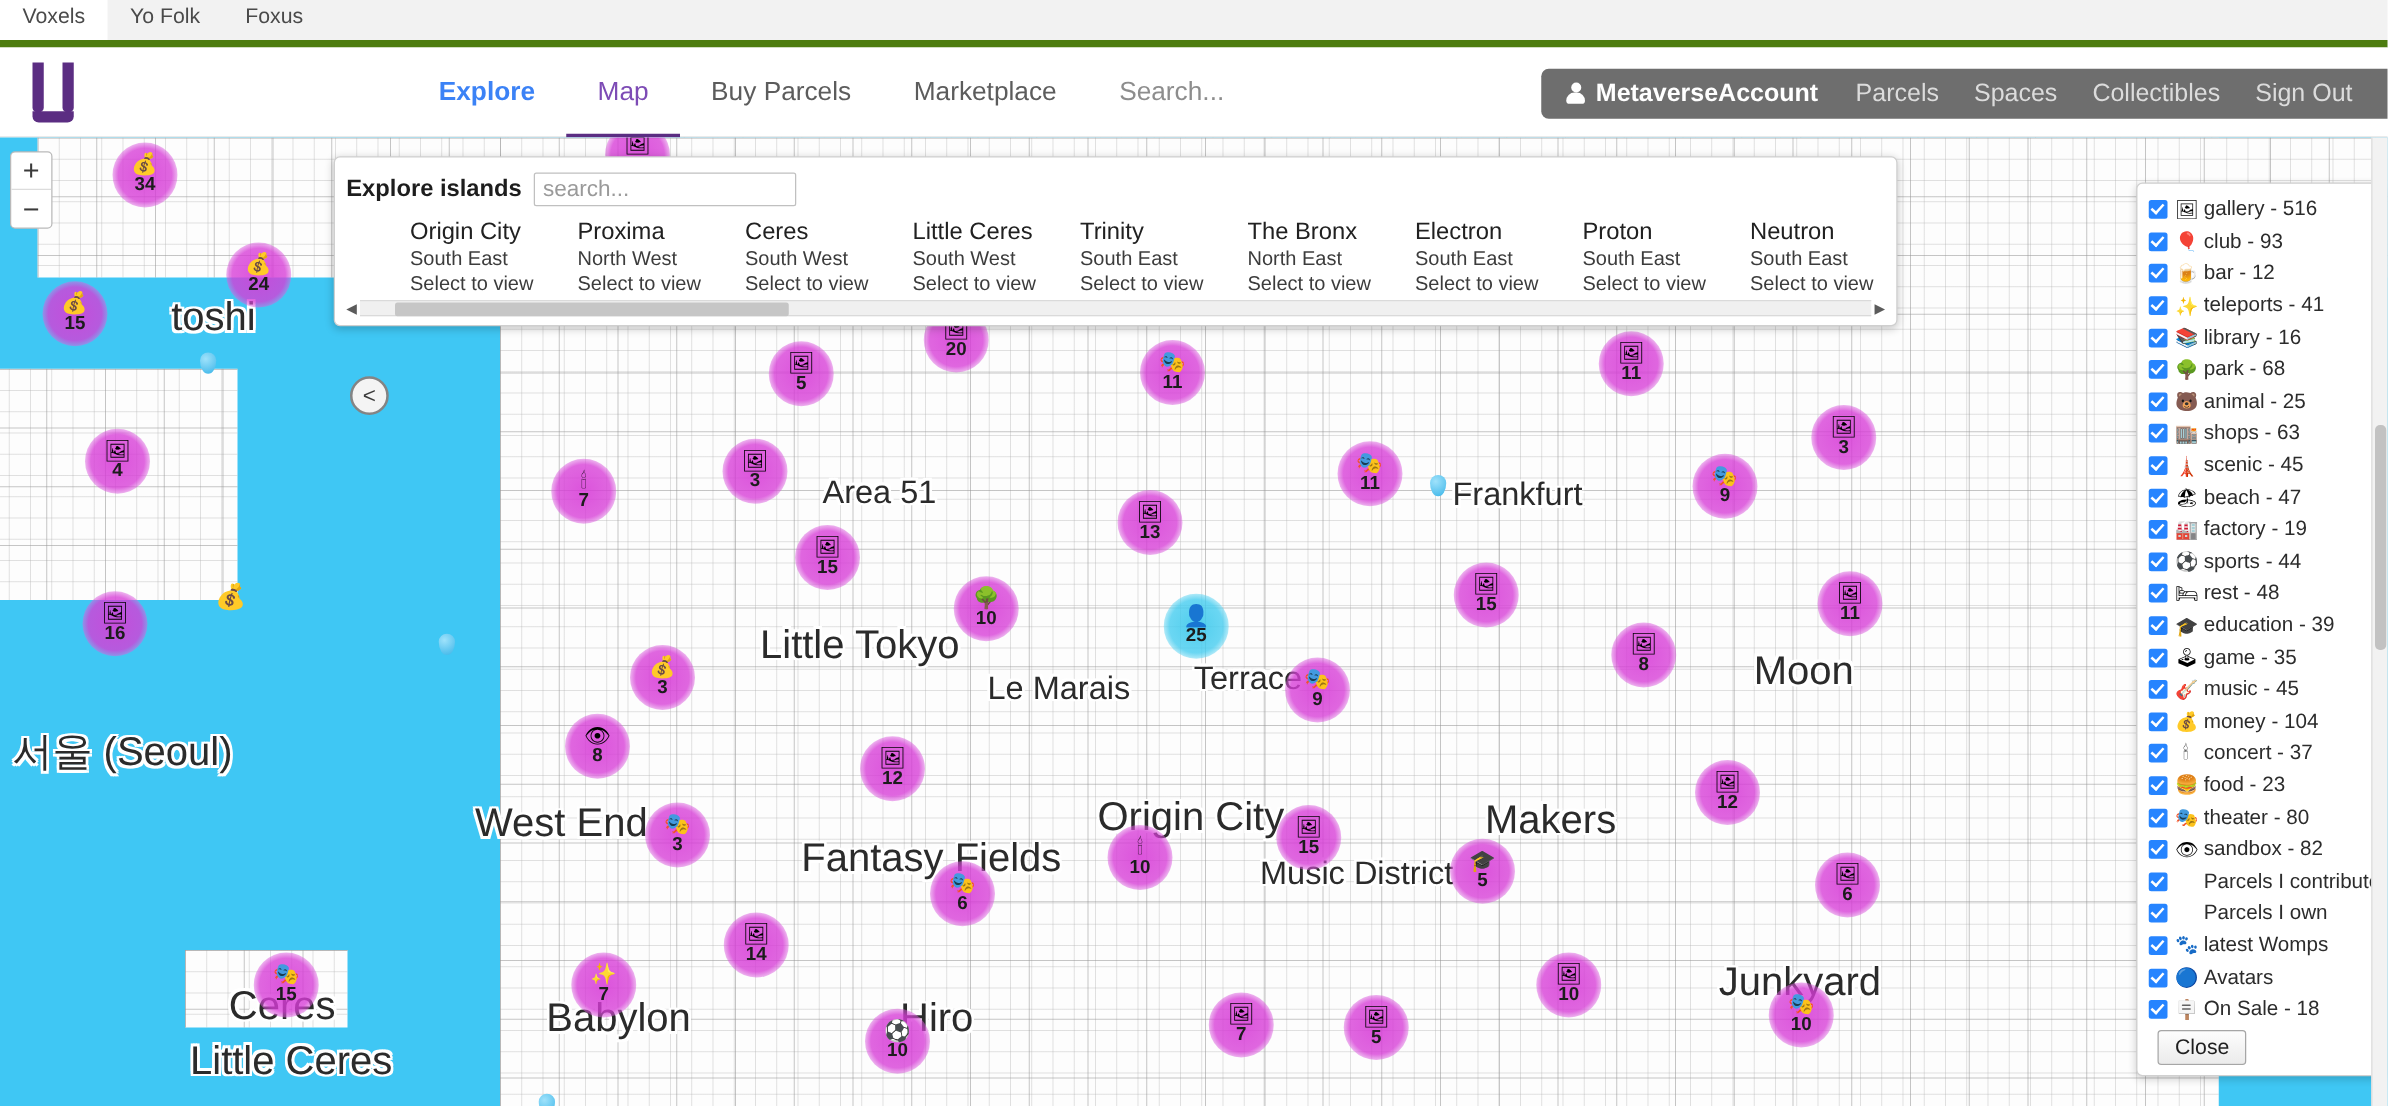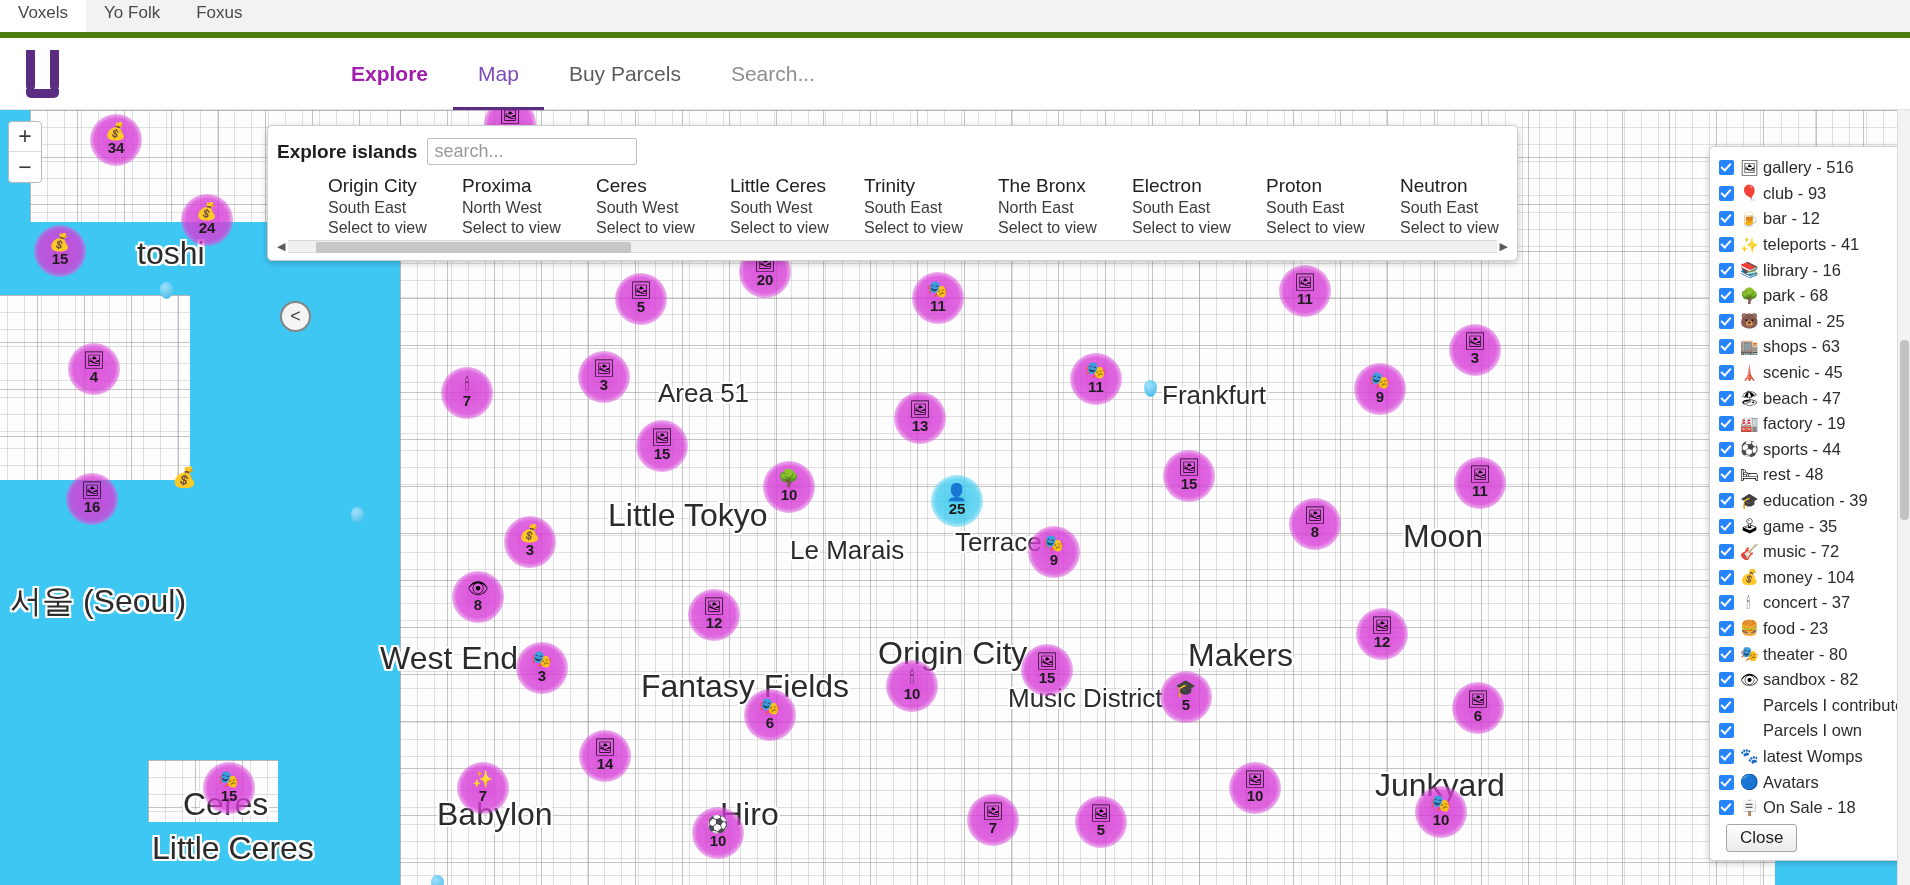--- a/index.html
+++ b/index.html
@@ -53,21 +53,21 @@
   #mainnav {
     margin-left: 260px;
     display: flex; align-items: center; height: 72px;
   }
   .navitem {
     font-size: 21px; color: #5c5c5c;
     padding: 0 25px; height: 72px;
     display: flex; align-items: center;
     cursor: pointer; white-space: nowrap;
   }
-  .navitem.bold { color: #a21caf; font-weight: bold; }
+  .navitem.bold { color: #3b82f6; font-weight: bold; }
   .navitem.active {
     color: #7d4bb5;
     box-shadow: inset 0 -3px 0 0 #5b2d82;
   }
   .navitem.muted { color: #8d8d8d; }
 
   #accountbar {
     position: absolute; right: 0; top: 17px; height: 40px;
     background: #6e6e6e;
     border-top-left-radius: 6px; border-bottom-left-radius: 6px;
@@ -285,23 +285,34 @@
   <div id="brandlogo">
     <div class="bar l"></div>
       <div class="bar r"></div>
       <div class="foot"></div>
   </div>
 
   <div id="mainnav">
     <div class="navitem bold">Explore</div>
     <div class="navitem active">Map</div>
     <div class="navitem">Buy Parcels</div>
+    <div class="navitem">Marketplace</div>
     <div class="navitem muted">Search...</div>
   </div>
 
+  <div id="accountbar">
+    <div class="acct">
+      <span class="person-icon"></span>
+      <span>MetaverseAccount</span>
+    </div>
+    <div class="alink">Parcels</div>
+    <div class="alink">Spaces</div>
+    <div class="alink">Collectibles</div>
+    <div class="alink">Sign Out</div>
+  </div>
 </div>
 
 <div id="map">
 
   <div class="landmass" style="left:30px; top:0px; width:1880px; height:112px;">
     <div class="parcelgrid"></div>
   </div>
   <div class="landmass" style="left:-10px; top:185px; width:200px; height:185px;">
     <div class="parcelgrid"></div>
   </div>
@@ -657,21 +668,21 @@
         <span class="lb">education - 39</span>
       </div>
       <div class="lgrow">
         <span class="cb"></span>
         <span class="ic">🕹</span>
         <span class="lb">game - 35</span>
       </div>
       <div class="lgrow">
         <span class="cb"></span>
         <span class="ic">🎸</span>
-        <span class="lb">music - 72</span>
+        <span class="lb">music - 45</span>
       </div>
       <div class="lgrow">
         <span class="cb"></span>
         <span class="ic">💰</span>
         <span class="lb">money - 104</span>
       </div>
       <div class="lgrow">
         <span class="cb"></span>
         <span class="ic">🕯</span>
         <span class="lb">concert - 37</span>

